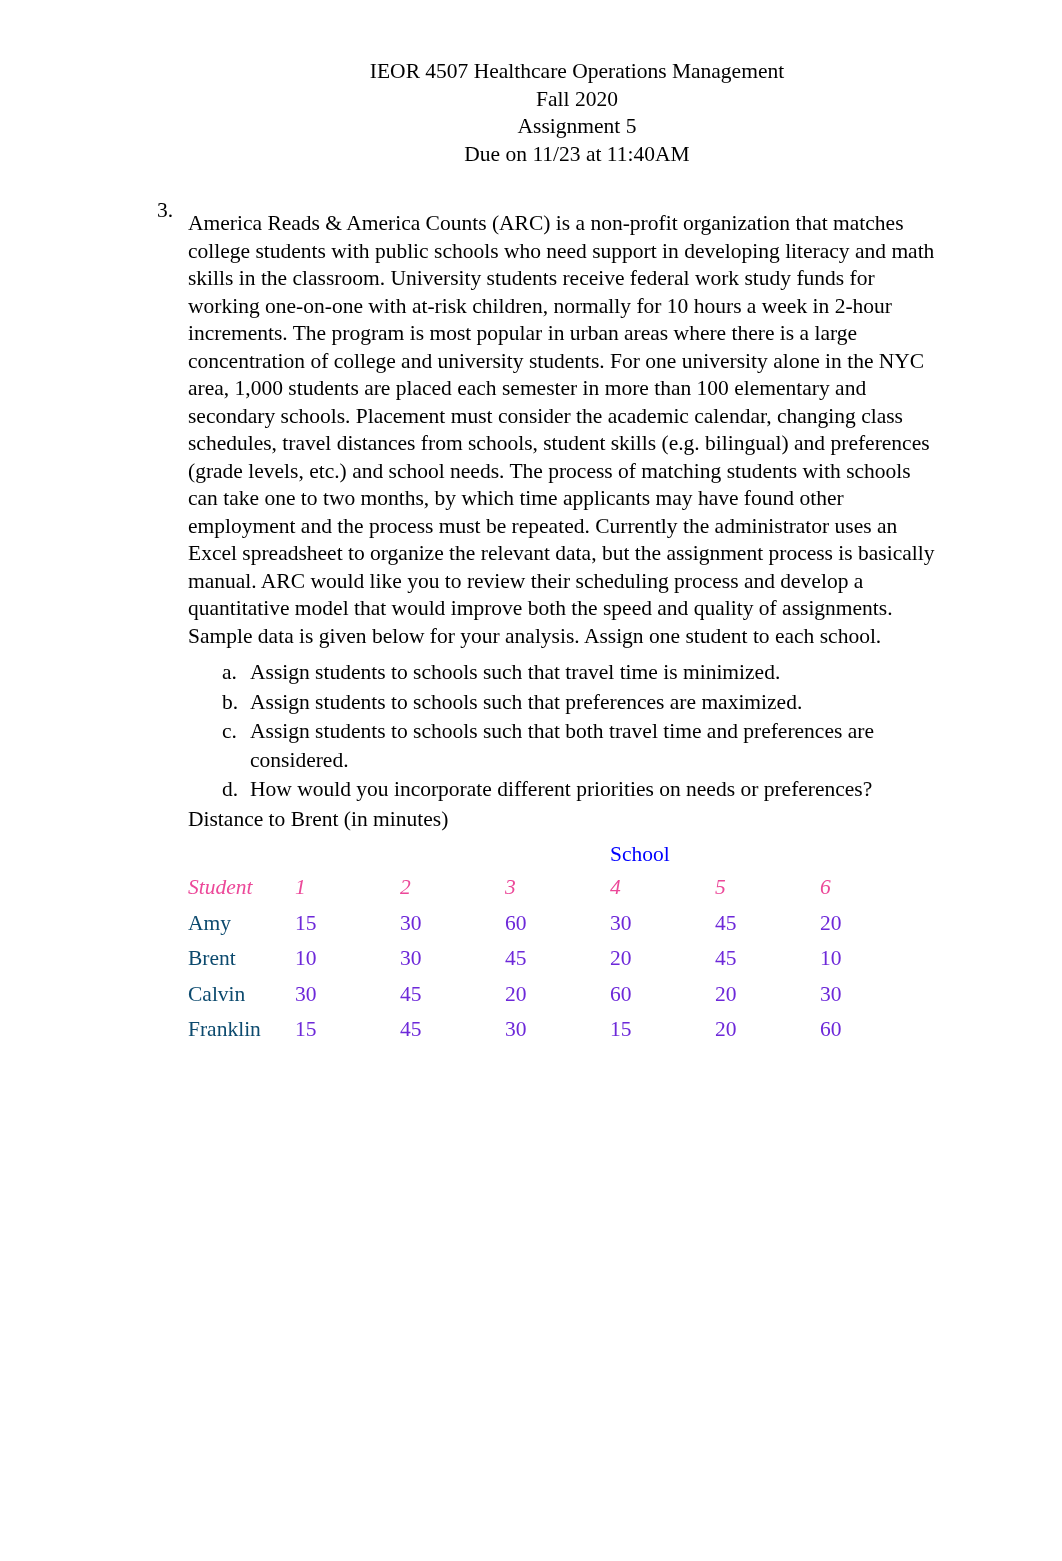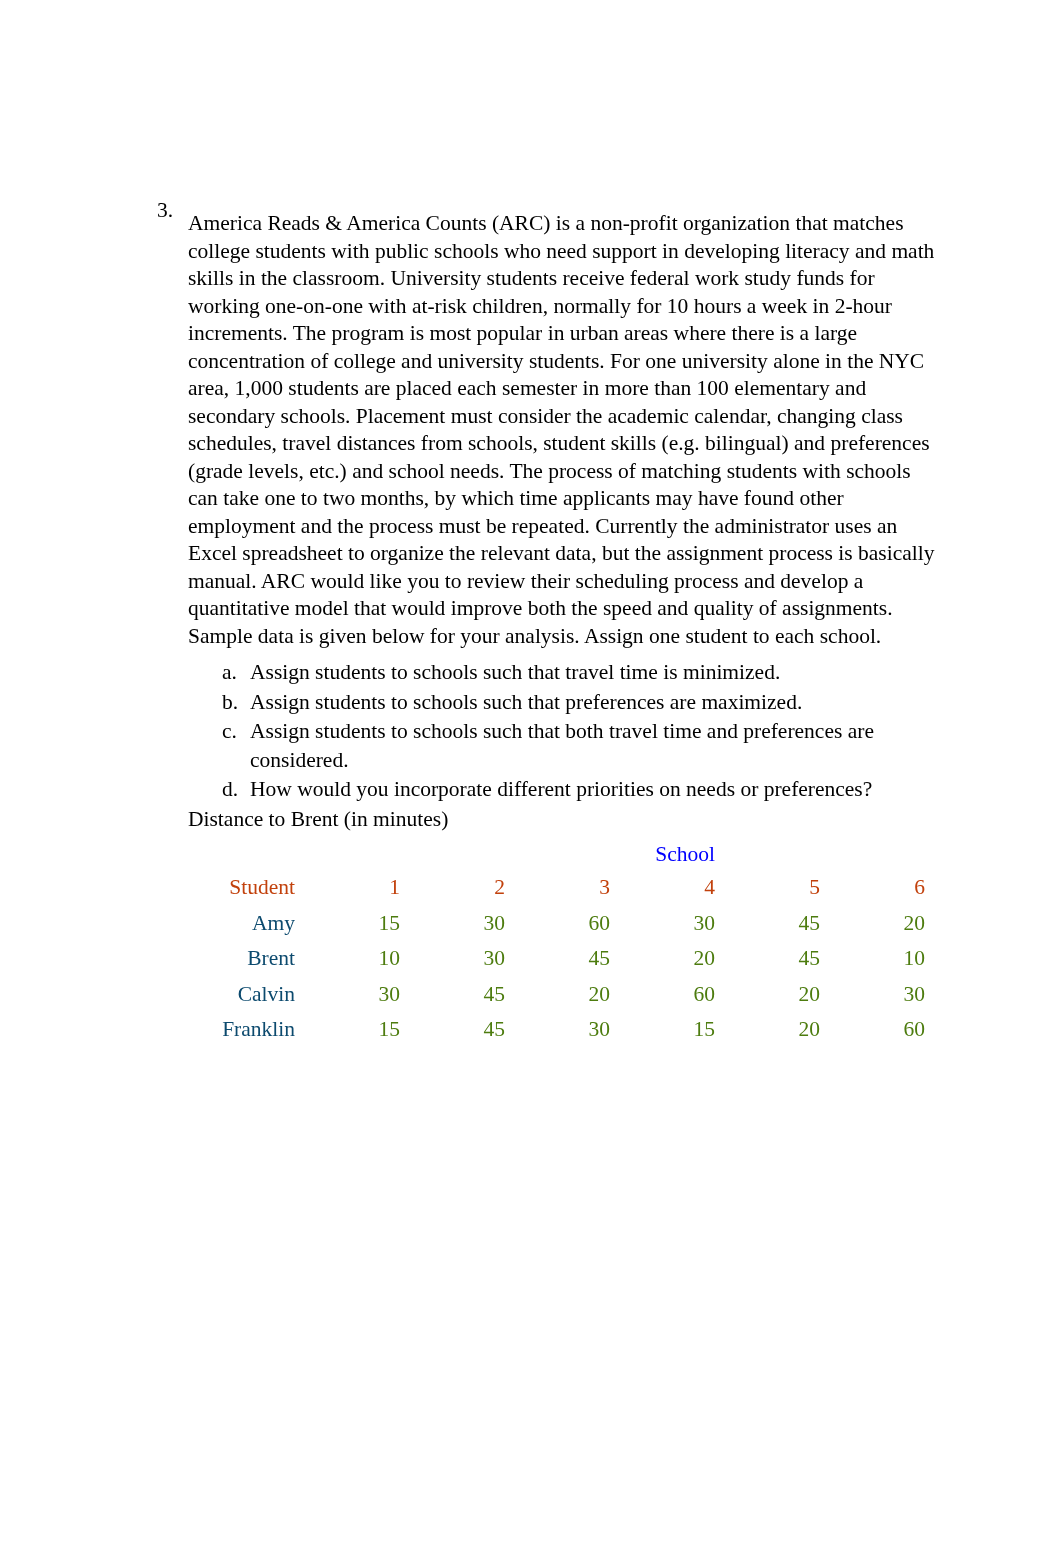--- a/index.html
+++ b/index.html
@@ -110,44 +110,50 @@
   .dist-table table {
     border-collapse: collapse;
     border-spacing: 0;
   }
   .dist-table td, .dist-table th {
     padding: 0;
     margin: 0;
     font-weight: normal;
     font-size: 21.5px;
     line-height: 35.6px;
-    text-align: right;
+    text-align: left;
     vertical-align: top;
     white-space: nowrap;
   }
   .col-name  { width: 107px; }
   .col-num   { width: 105px; }
 
-  .hdr-blue  { color: #c2410c; }
+  .hdr-blue  { color: #ec4899; font-style: italic; }
   .name-cell { color: #0c4a6e; }
-  .val-cell  { color: #4d7c0f; }
+  .val-cell  { color: #6d28d9; }
 
   .school-title-row td {
     line-height: 32px;
   }
   .school-title {
     color: #0000FF;
     font-size: 21.5px;
   }
 </style>
 </head>
 <body>
 
 <div class="page">
 
+  <div class="doc-header">
+    <div class="hline">IEOR 4507 Healthcare Operations Management</div>
+    <div class="hline">Fall 2020</div>
+    <div class="hline">Assignment 5</div>
+    <div class="hline">Due on 11/23 at 11:40AM</div>
+  </div>
 
   <div class="problem">
     <div class="problem-row">
       <div class="problem-marker">3.</div>
       <div class="problem-body">
         <div class="problem-text">America Reads &amp; America Counts (ARC) is a non-profit organization that matches college students with public schools who need support in developing literacy and math skills in the classroom. University students receive federal work study funds for working one-on-one with at-risk children, normally for 10 hours a week in 2-hour increments. The program is most popular in urban areas where there is a large concentration of college and university students. For one university alone in the NYC area, 1,000 students are placed each semester in more than 100 elementary and secondary schools. Placement must consider the academic calendar, changing class schedules, travel distances from schools, student skills (e.g. bilingual) and preferences (grade levels, etc.) and school needs. The process of matching students with schools can take one to two months, by which time applicants may have found other employment and the process must be repeated. Currently the administrator uses an Excel spreadsheet to organize the relevant data, but the assignment process is basically manual. ARC would like you to review their scheduling process and develop a quantitative model that would improve both the speed and quality of assignments. Sample data is given below for your analysis. Assign one student to each school.</div>
 
         <div class="sublist">
           <div class="sub-row">
             <div class="sub-marker">a.</div>

